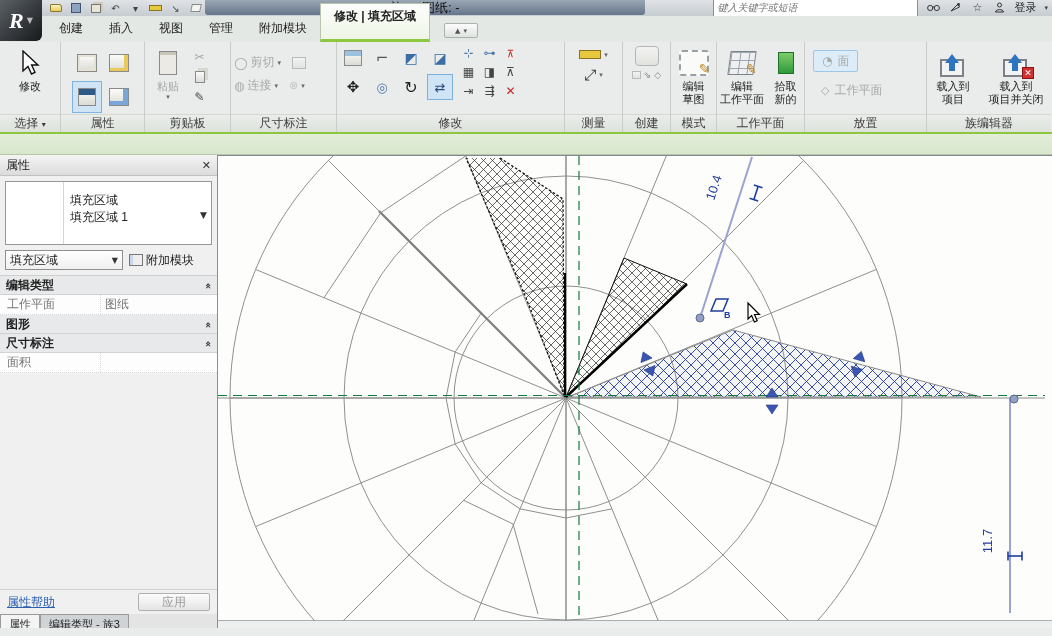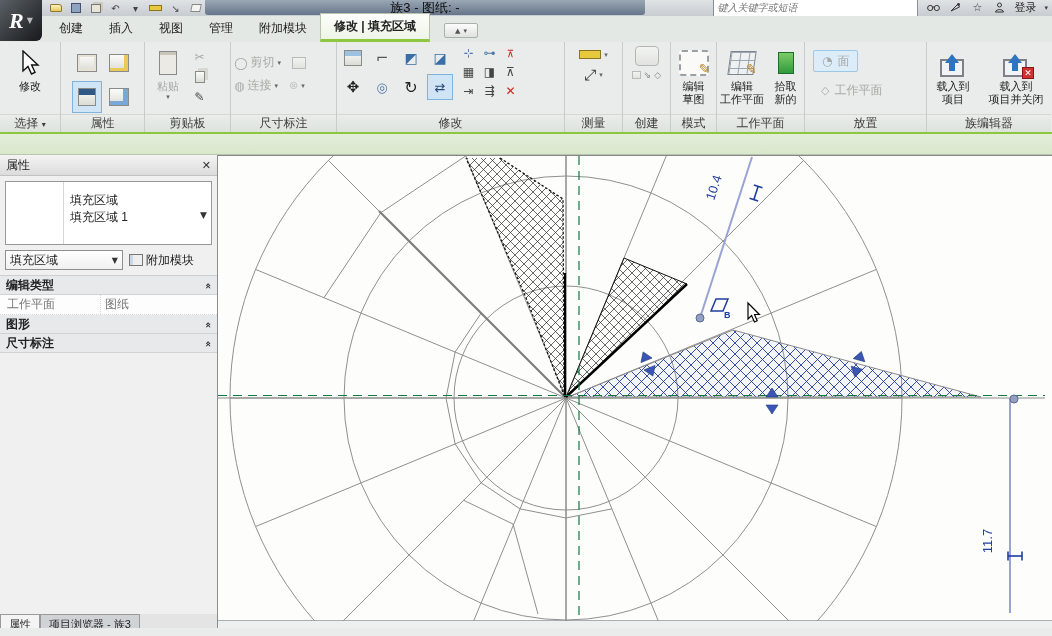--- a/index.html
+++ b/index.html
@@ -34,21 +34,21 @@
     display:flex; align-items:center; justify-content:center; color:#0c0c0c; font-size:13px; }
   .title-right { position:absolute; right:4px; top:0; height:15px; display:flex; align-items:center; gap:8px; }
   .searchbox { width:205px; height:19px; background:#fff; border:1px solid #8a8f94;
     font:italic 10px "Liberation Sans"; color:#888; padding:0 3px; }
   .tr-icon { width:14px; height:12px; color:#3c3f42; display:flex; align-items:center; justify-content:center; font-size:11px; }
   .login { font-size:11px; color:#222; }
 
   
   .tabrow { height:26px; background:#e4e8e4; display:flex; align-items:flex-end; padding-left:46px; position:relative; }
   .rtab { padding:4px 13px 5px; font-size:12px; color:#222; }
-  .rtab.active { background:linear-gradient(#fdfefc,#eef5e6); border:1px solid #b9c4ae; border-bottom:3px solid #8dc63f; padding-bottom:4px; font-weight:bold; }
+  .rtab.active { background:linear-gradient(#fdfefc,#eef5e6); border:1px solid #b9c4ae; border-bottom:3px solid #8dc63f; padding-bottom:14px; font-weight:bold; }
   .ribbon-toggle { margin-left:14px; margin-bottom:4px; width:34px; height:15px; border:1px solid #aab0aa;
     background:linear-gradient(#fcfcfc,#dfe3df); border-radius:2px; font-size:7px; color:#555;
     display:flex; align-items:center; justify-content:center; gap:3px; }
 
   
   .ribbon { height:92px; background:#e9ecea; border-bottom:2px solid #8dc63f; display:flex; }
   .panel { border-right:1px solid #c9cdc9; display:flex; flex-direction:column; }
   .panel-body { flex:1; display:flex; align-items:flex-start; padding:3px 3px 0; gap:3px; }
   .panel-label { height:18px; font-size:12px; color:#3c3c3c; text-align:center;
     background:linear-gradient(#eaede9,#dde2dd); border-top:1px solid #d3d8d3; line-height:17px; white-space:nowrap; padding:0 4px;}
@@ -478,25 +478,33 @@
         <span class="pval">图纸</span>
       </div>
       <div class="psec">
         <span>图形</span>
         <span class="chev glyph">«</span>
       </div>
       <div class="psec">
         <span>尺寸标注</span>
         <span class="chev glyph">«</span>
       </div>
+      <div class="prow">
+        <span class="plabel">面积</span>
+        <span class="pval"></span>
+      </div>
     </div>
     <div class="pal-fill"></div>
+    <div class="phelp">
+      <a href="#">属性帮助</a>
+      <span class="applybtn">应用</span>
+    </div>
     <div class="ptabs">
       <span class="ptab on">属性</span>
-      <span class="ptab">项目浏览器 - 族3</span>
+      <span class="ptab">编辑类型 - 族3</span>
     </div>
   </div>
 
   <div class="canvas-col">
     <div class="canvas-wrap">
       <svg id="rad" width="827" height="465" viewBox="0 0 827 465">
         <defs>
           <pattern id="xk" width="9" height="9" patternUnits="userSpaceOnUse">
             <path d="M0 9 L9 0 M0 0 L9 9" stroke="#2a2a2a" stroke-width="0.7" fill="none"></path>
           </pattern>

